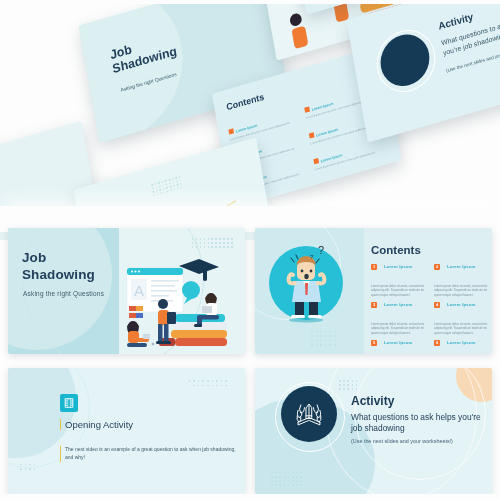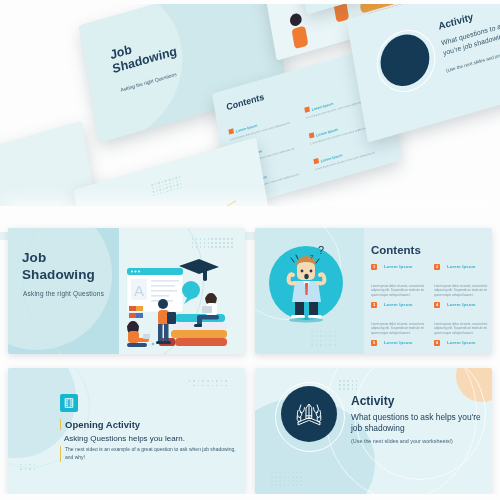--- a/index.html
+++ b/index.html
@@ -116,21 +116,21 @@
   }
   .s3 .arcLine{
     position:absolute;left:-40px;top:-22px;width:120px;height:120px;border-radius:50%;
     border:1px solid #d7eef1;
   }
   .s3 .vicon{
     position:absolute;left:52px;top:26px;width:18px;height:18px;border-radius:2px;
     background:#18b5cf;display:flex;align-items:center;justify-content:center;
   }
   .s3 .oa-title{
-    position:absolute;left:52px;top:51px;color:#1d3b57;font-weight:bold;font-size:9.5px;
+    position:absolute;left:52px;top:51px;color:#1d3b57;font-weight:normal;font-size:9.5px;
     padding-left:4px;border-left:1.6px solid #e6c34a;
   }
   .s3 .oa-lead{
     position:absolute;left:56px;top:66px;color:#203b55;font-size:8px;
   }
   .s3 .oa-body{
     position:absolute;left:52px;top:78px;width:172px;color:#3e5c6c;font-size:5px;line-height:1.55;
     padding-left:4px;border-left:1.4px solid #e6c34a;
   }
 
@@ -536,21 +536,20 @@
           <rect x="3" y="10.1" width="1.6" height="1.5" fill="#18b5cf"></rect>
           <rect x="9.4" y="2.6" width="1.6" height="1.5" fill="#18b5cf"></rect>
           <rect x="9.4" y="5.1" width="1.6" height="1.5" fill="#18b5cf"></rect>
           <rect x="9.4" y="7.6" width="1.6" height="1.5" fill="#18b5cf"></rect>
           <rect x="9.4" y="10.1" width="1.6" height="1.5" fill="#18b5cf"></rect>
           <rect x="5.2" y="2.6" width="3.6" height="9" fill="#18b5cf" opacity=".85"></rect>
         </svg>
       </div>
 
       <div class="oa-title">Opening Activity</div>
-      <div class="oa-lead">Asking Questions helps you learn.</div>
       <div class="oa-body">The next video is an example of a great question to ask when job shadowing, and why!</div>
     </div>
 
     <div class="slide s4">
       <div class="peach"></div>
       <div class="blob"></div>
       <div class="swoosh"></div>
       <div class="swoosh2"></div>
       <div class="thinring"></div>
 

